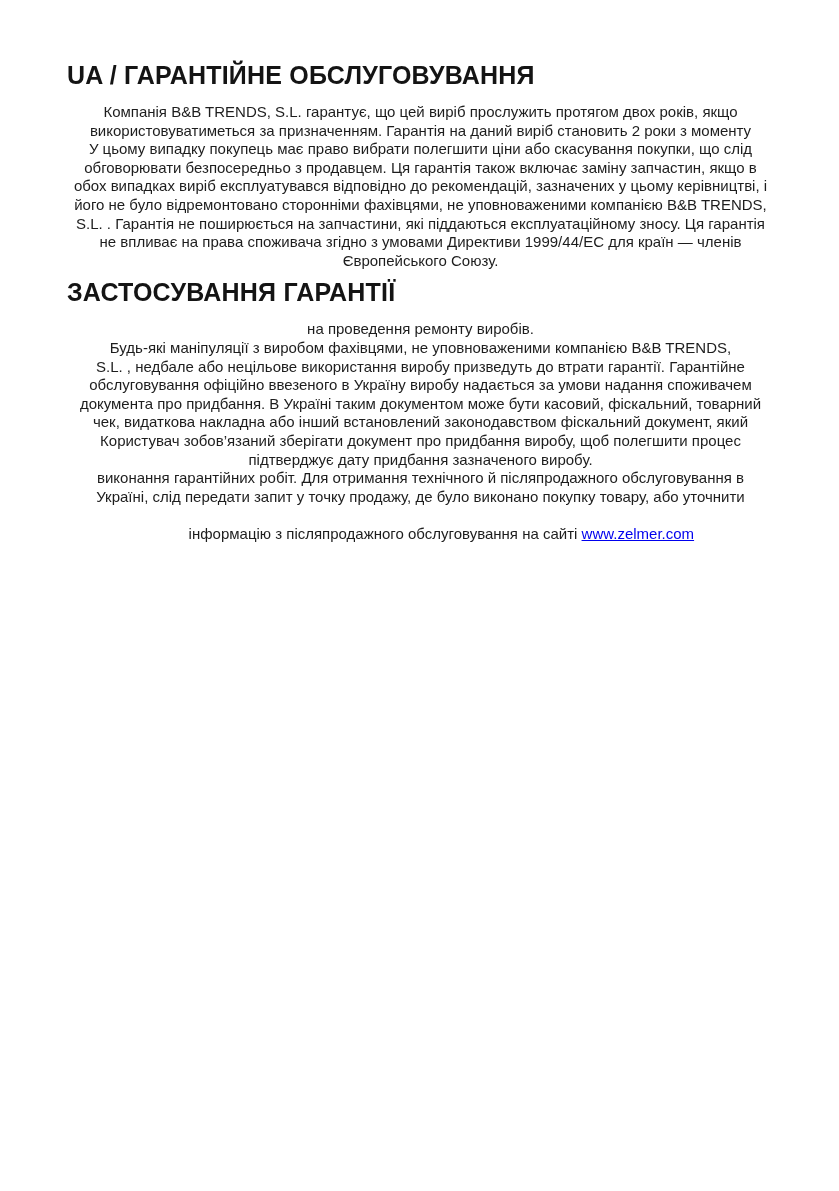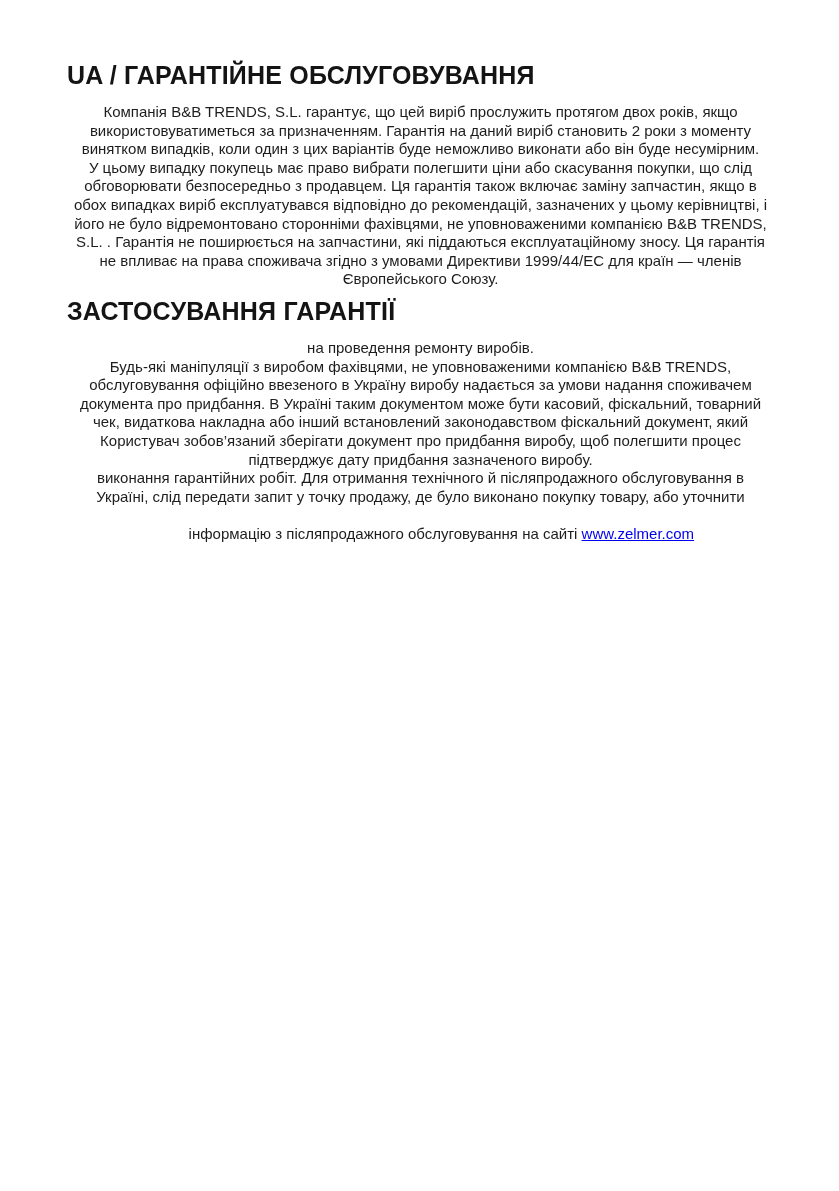--- a/index.html
+++ b/index.html
@@ -52,36 +52,36 @@
 <body>
 
 <div class="page">
   <div class="content">
 
     <section class="section">
       <h1 class="section-heading">UA / ГАРАНТІЙНЕ ОБСЛУГОВУВАННЯ</h1>
       <div class="para">
         <div class="line">Компанія B&amp;B TRENDS, S.L. гарантує, що цей виріб прослужить протягом двох років, якщо</div>
         <div class="line">використовуватиметься за призначенням. Гарантія на даний виріб становить 2 роки з моменту</div>
-        <div class="line">винятком випадків, коли один з цих варіантів буде неможливо виконати або він буде несумірним.</div>
         <div class="line">У цьому випадку покупець має право вибрати полегшити ціни або скасування покупки, що слід</div>
         <div class="line">обговорювати безпосередньо з продавцем. Ця гарантія також включає заміну запчастин, якщо в</div>
         <div class="line">обох випадках виріб експлуатувався відповідно до рекомендацій, зазначених у цьому керівництві, і</div>
         <div class="line">його не було відремонтовано сторонніми фахівцями, не уповноваженими компанією B&amp;B TRENDS,</div>
         <div class="line">S.L. . Гарантія не поширюється на запчастини, які піддаються експлуатаційному зносу. Ця гарантія</div>
         <div class="line">не впливає на права споживача згідно з умовами Директиви 1999/44/ЕС для країн — членів</div>
         <div class="line">Європейського Союзу.</div>
       </div>
     </section>
 
     <section class="section">
       <h1 class="section-heading">ЗАСТОСУВАННЯ ГАРАНТІЇ</h1>
       <div class="para">
         <div class="line">на проведення ремонту виробів.</div>
         <div class="line">Будь-які маніпуляції з виробом фахівцями, не уповноваженими компанією B&amp;B TRENDS,</div>
+        <div class="line">S.L. , недбале або нецільове використання виробу призведуть до втрати гарантії. Гарантійне</div>
         <div class="line">обслуговування офіційно ввезеного в Україну виробу надається за умови надання споживачем</div>
         <div class="line">документа про придбання. В Україні таким документом може бути касовий, фіскальний, товарний</div>
         <div class="line">чек, видаткова накладна або інший встановлений законодавством фіскальний документ, який</div>
         <div class="line">Користувач зобов’язаний зберігати документ про придбання виробу, щоб полегшити процес</div>
         <div class="line">підтверджує дату придбання зазначеного виробу.</div>
         <div class="line">виконання гарантійних робіт. Для отримання технічного й післяпродажного обслуговування в</div>
         <div class="line">Україні, слід передати запит у точку продажу, де було виконано покупку товару, або уточнити</div>
         <div class="line">
           <span>інформацію з післяпродажного обслуговування на сайті </span><a href="#" class="doc-link">www.zelmer.com</a>
         </div>

